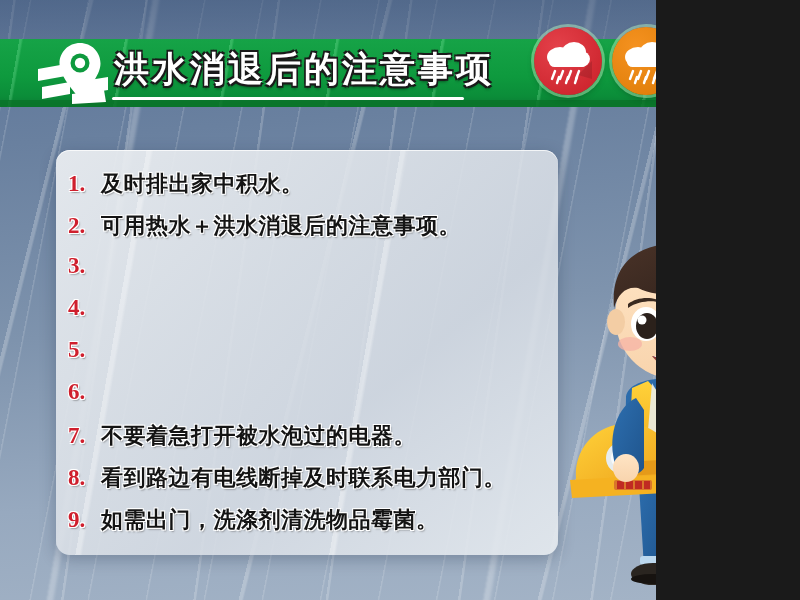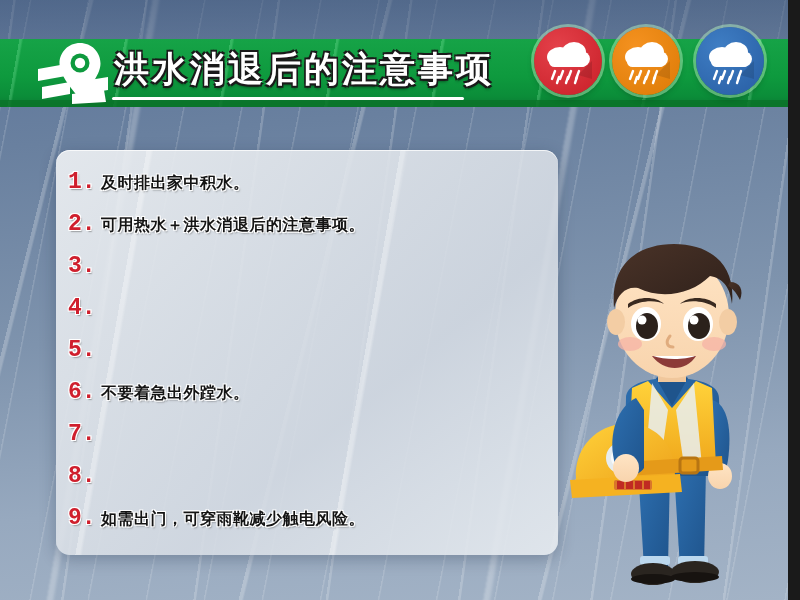--- a/index.html
+++ b/index.html
@@ -3,24 +3,24 @@
 <meta charset="utf-8">
 <title>洪水消退后的注意事项</title>
 <style>
   html, body {
     margin: 0;
     padding: 0;
     background: #1a1a1a;
   }
   #poster {
     position: relative;
-    width: 788px;
+    width: 656px;
     height: 600px;
     overflow: hidden;
-    font-family: Liberation Mono, monospace;
+    font-family: Liberation Serif, serif;
     background: linear-gradient(175deg, #5b749a 0%, #69809f 22%, #7e93ad 52%, #97a9bf 78%, #a3b3c6 100%);
   }
 
   
   .rain {
     position: absolute;
     inset: -60px -40px -40px -40px;
     pointer-events: none;
   }
   .rain-a {
@@ -191,21 +191,21 @@
     width: 33px;
     font-size: 23px;
     font-weight: 700;
     color: #cf1f2d;
     text-shadow:
       -1.1px -1.1px 0 #ffffff,  1.1px -1.1px 0 #ffffff,
       -1.1px  1.1px 0 #ffffff,  1.1px  1.1px 0 #ffffff,
        1.5px 1.8px 1.4px rgba(70,70,70,.45);
   }
   .txt {
-    font-size: 16px;
+    font-size: 22px;
     font-weight: 700;
     letter-spacing: .5px;
     color: #141414;
     text-shadow:
       -1.1px -1.1px 0 #ffffff,  1.1px -1.1px 0 #ffffff,
       -1.1px  1.1px 0 #ffffff,  1.1px  1.1px 0 #ffffff,
        1.6px 2px 1.6px rgba(80,80,80,.45);
   }
 
   
@@ -327,31 +327,32 @@
         <span class="num">3.</span>
       </li>
       <li class="item">
         <span class="num">4.</span>
       </li>
       <li class="item">
         <span class="num">5.</span>
       </li>
       <li class="item">
         <span class="num">6.</span>
-        <span class="txt">不要着急出外蹚水。</span>
       </li>
       <li class="item">
         <span class="num">7.</span>
+        <span class="txt">不要着急打开被水泡过的电器。</span>
       </li>
       <li class="item">
         <span class="num">8.</span>
+        <span class="txt">看到路边有电线断掉及时联系电力部门。</span>
       </li>
       <li class="item">
         <span class="num">9.</span>
-        <span class="txt">如需出门，可穿雨靴减少触电风险。</span>
+        <span class="txt">如需出门，洗涤剂清洗物品霉菌。</span>
       </li>
     </ul>
   </div>
 
   <div class="character">
     <svg width="248" height="362" viewBox="0 0 248 362" aria-hidden="true">
       <defs>
         <linearGradient id="skin" x1="0" y1="0" x2="0" y2="1">
           <stop offset="0%" stop-color="#ffe4c4"></stop>
           <stop offset="100%" stop-color="#f8d4ad"></stop>

